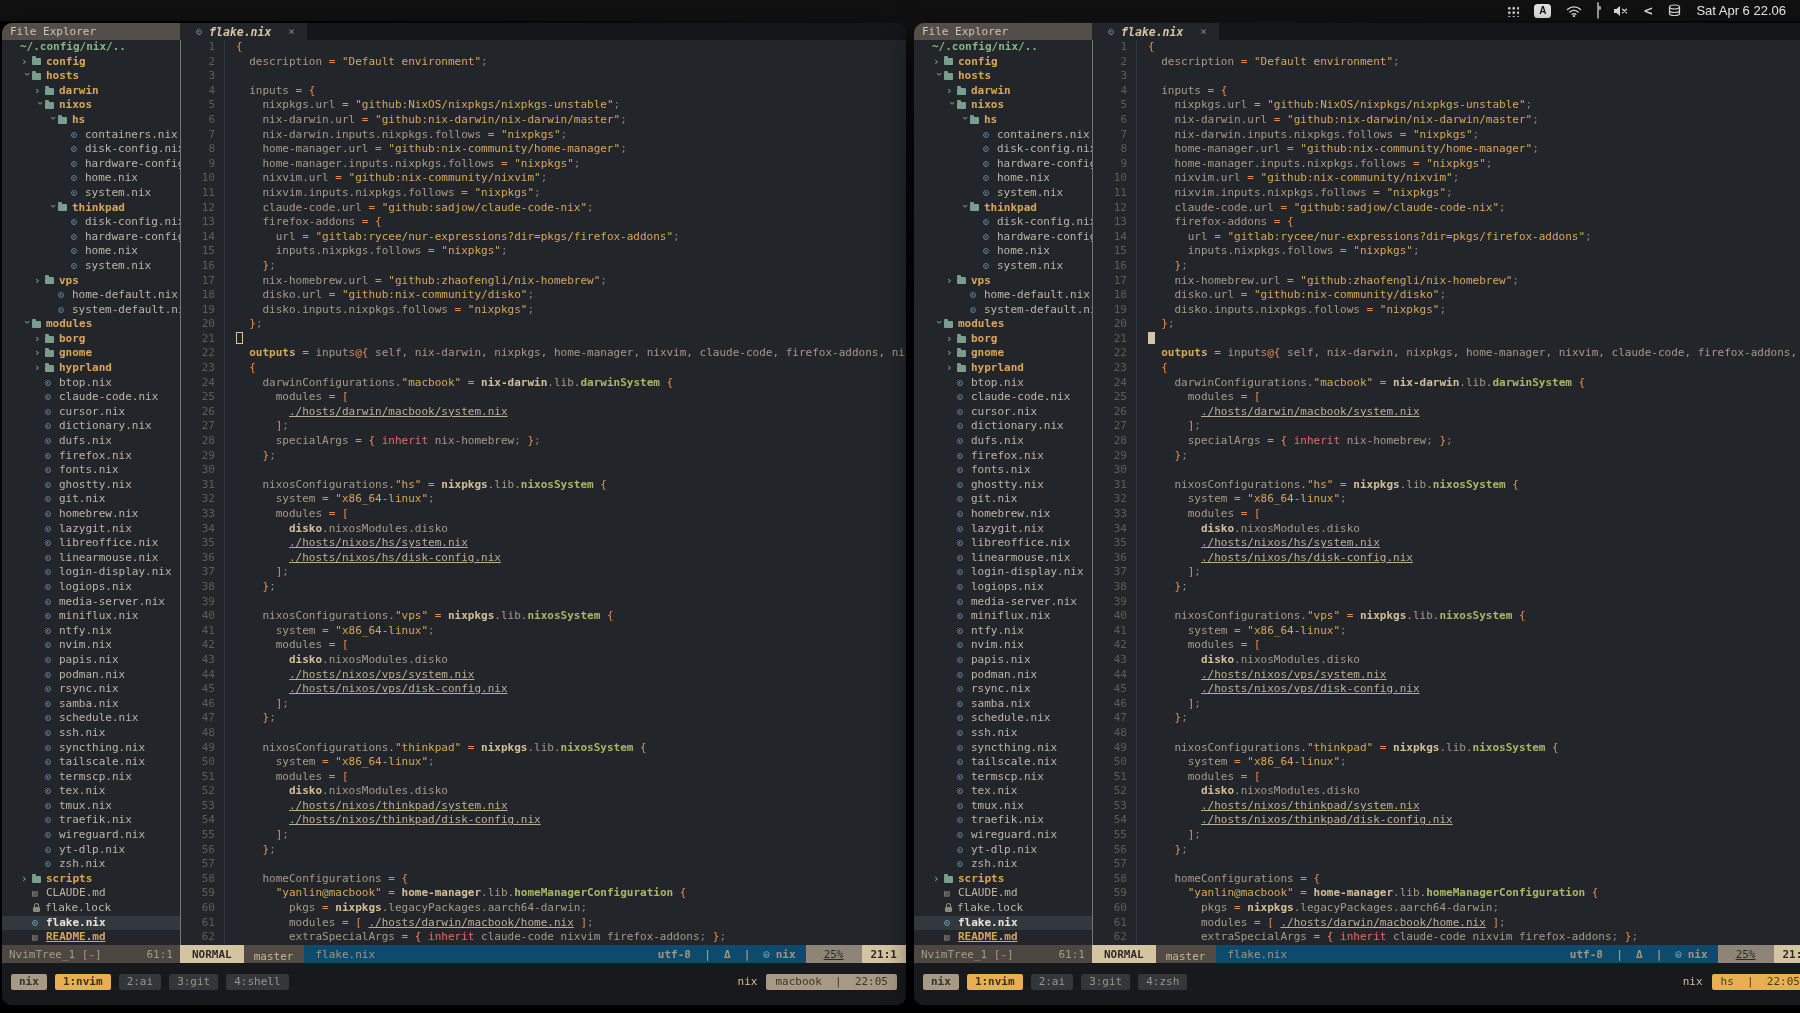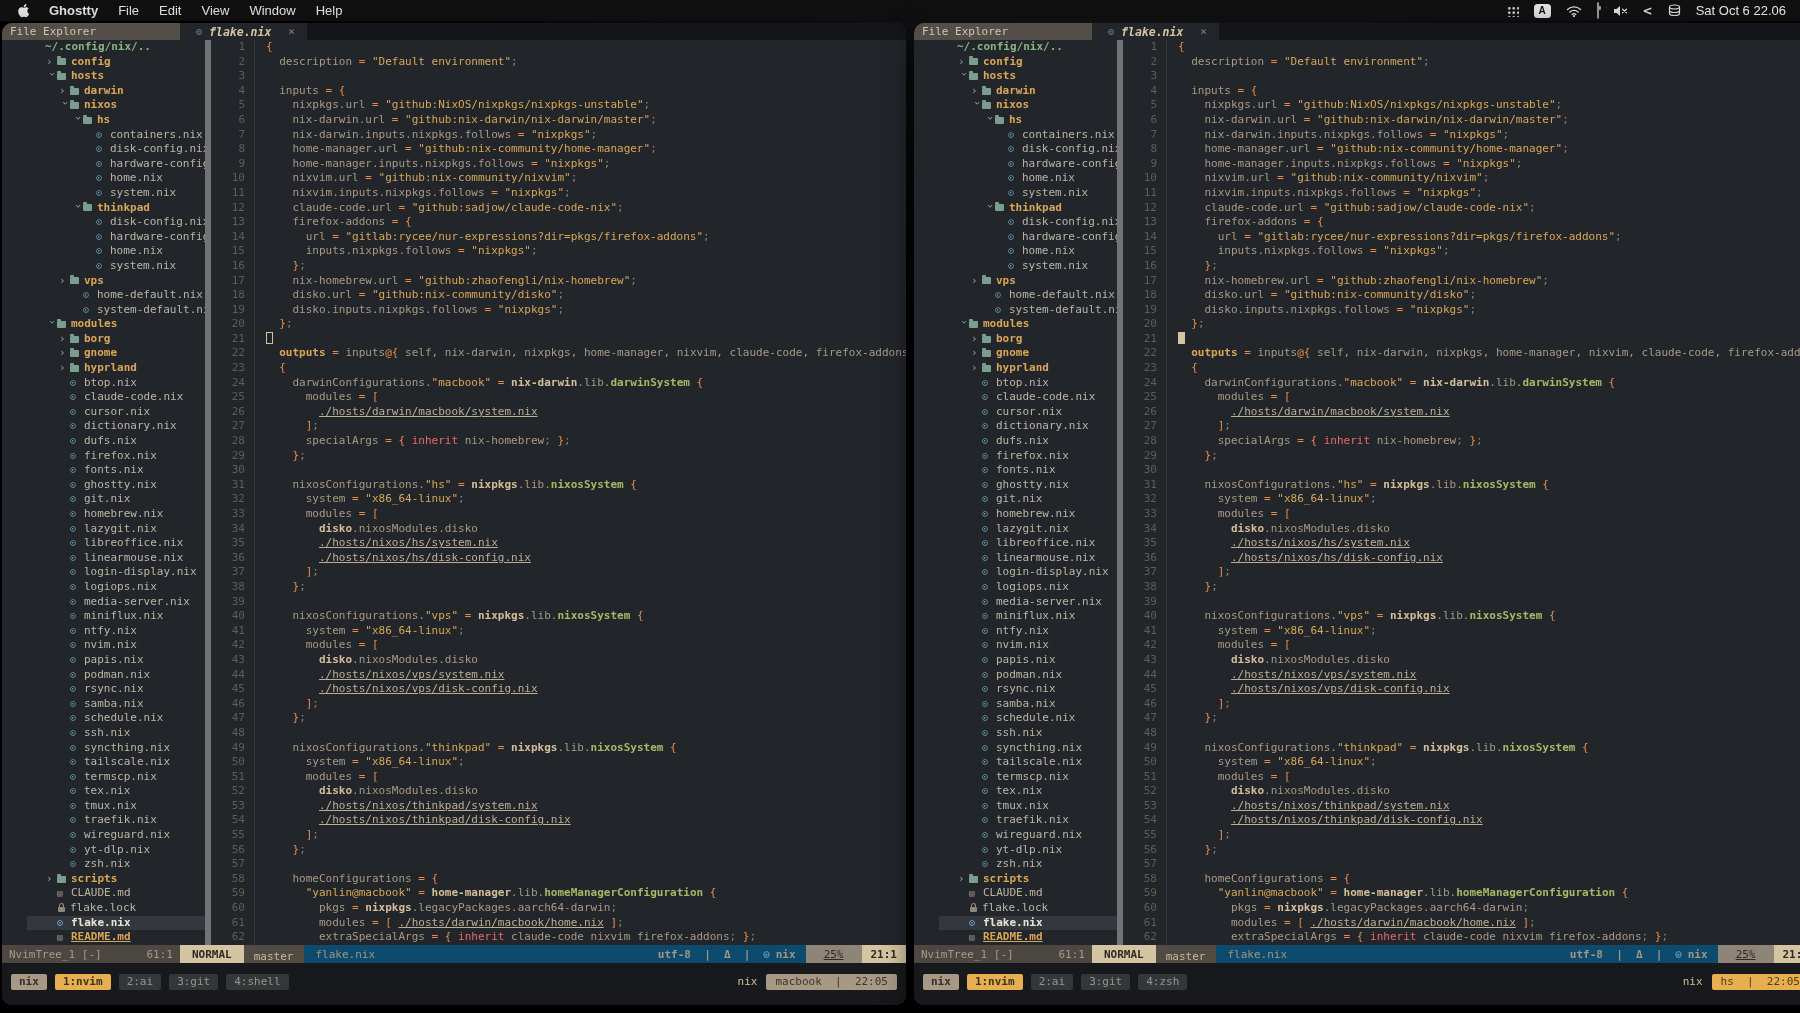--- a/index.html
+++ b/index.html
@@ -31,21 +31,21 @@
   #win0{left:2px;}  #win1{left:914px;}
   .tabrow{height:17px;display:flex;background:#141619;flex:0 0 17px;}
   .exhead{width:178px;background:#534e47;color:#cdc4b2;font-size:11px;line-height:17px;padding-left:8px;
     box-sizing:border-box;flex:0 0 178px;}
   .tab{display:flex;align-items:center;background:#22262b;margin-left:0;padding:0 12px 0 16px;gap:7px;}
   .nixdot{color:#6d9cb5;font-size:10px;}
   .tlabel{color:#d5c4a1;font-size:11.5px;font-style:italic;font-weight:700;}
   .tclose{color:#8f8778;font-size:11px;margin-left:10px;}
   .mainarea{display:flex;height:905px;flex:0 0 905px;overflow:hidden;}
   
-  .tree{width:178px;flex:0 0 178px;overflow:hidden;border-right:6px solid #737373;margin-left:25px;}
+  .tree{width:178px;flex:0 0 178px;overflow:hidden;border-right:1px solid #737373;}
   .trow{height:14.6px;line-height:14.6px;font-size:11px;white-space:nowrap;overflow:hidden;
     display:flex;align-items:center;color:#bdb5a4;}
   .trow.root{color:#89b482;font-weight:700;padding-left:18px;}
   .trow .chev{width:11px;color:#7daea3;display:inline-block;font-size:11px;flex:0 0 11px;}
   .trow .chev.open{transform:rotate(90deg);}
   .trow .spc{width:11px;flex:0 0 11px;}
   .ico-fold{width:9px;height:7px;background:#7a9e8e;border-radius:1px;margin-right:5px;flex:0 0 9px;position:relative;}
   .ico-fold::before{content:"";position:absolute;top:-2px;left:0;width:4px;height:2px;background:#7a9e8e;
     border-radius:1px 1px 0 0;}
   .ico-nix{color:#6d9cb5;font-size:10px;margin-right:4px;flex:0 0 10px;}
@@ -92,34 +92,20 @@
   .tm-nix{color:#d4be98;}
   .tm-host{background:#a89984;color:#3a362f;padding:0 9px;height:16px;line-height:16px;border-radius:2px;}
   .tm-host.hl{background:#e7af4f;color:#4a3c1e;}
   .bsvg{display:block;}
 </style>
 </head>
 <body>
 
 <div id="desktop">
   <div id="menubar">
-    <div class="mleft">
-      <span class="apple">
-        <svg class="bsvg" width="13" height="15" viewBox="0 0 13 15">
-            <path fill="#e8e8e8" d="M9.3 7.9c0-1.6 1.3-2.4 1.4-2.4-.8-1.1-2-1.3-2.4-1.3-1-.1-2 .6-2.5.6-.5 0-1.3-.6-2.2-.6-1.1 0-2.2.7-2.8 1.7-1.2 2-.3 5 .9 6.6.6.8 1.2 1.7 2.1 1.7.9 0 1.2-.5 2.2-.5 1 0 1.3.5 2.2.5.9 0 1.5-.8 2.1-1.6.7-.9.9-1.8.9-1.9-.1 0-1.9-.7-1.9-2.8z"></path>
-            <path fill="#e8e8e8" d="M7.7 3.2c.5-.6.8-1.4.7-2.2-.7 0-1.5.5-2 1-.4.5-.8 1.3-.7 2.1.8.1 1.5-.4 2-.9z"></path>
-          </svg>
-      </span>
-      <span class="mitem app">Ghostty</span>
-      <span class="mitem">File</span>
-      <span class="mitem">Edit</span>
-      <span class="mitem">View</span>
-      <span class="mitem">Window</span>
-      <span class="mitem">Help</span>
-    </div>
     <div class="mright">
       <span class="tray-grid"></span>
       <span class="tray-a">A</span>
       <span>
         <svg class="bsvg" width="16" height="12" viewBox="0 0 16 12">
             <g fill="none" stroke="#ddd" stroke-width="1.4" stroke-linecap="round">
               <path d="M1.5 4.4a9.5 9.5 0 0 1 13 0"></path>
               <path d="M3.9 7a6 6 0 0 1 8.2 0"></path>
               <path d="M6.2 9.4a2.8 2.8 0 0 1 3.6 0"></path>
             </g>
@@ -140,21 +126,21 @@
       <span class="tray-chev">&lt;</span>
       <span>
         <svg class="bsvg" width="13" height="13" viewBox="0 0 13 13">
             <g fill="none" stroke="#ddd" stroke-width="1.2">
               <ellipse cx="6.5" cy="3" rx="5" ry="2"></ellipse>
               <path d="M1.5 3v6.5c0 1.1 2.2 2 5 2s5-.9 5-2V3"></path>
               <path d="M1.5 6.5c0 1.1 2.2 2 5 2s5-.9 5-2"></path>
             </g>
           </svg>
       </span>
-      <span class="tray-clock">Sat Oct 6 22.06</span>
+      <span class="tray-clock">Sat Apr 6 22.06</span>
     </div>
   </div>
 
   <div class="gwin" id="win0">
   <div class="tabrow">
     <div class="exhead">File Explorer</div>
     <div class="tab">
       <span class="nixdot">⊙</span>
       <span class="tlabel">flake.nix</span>
       <span class="tclose">×</span>

